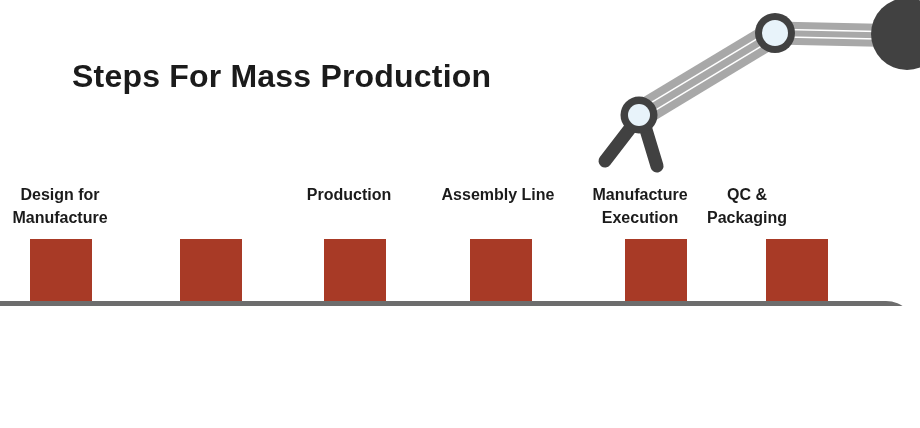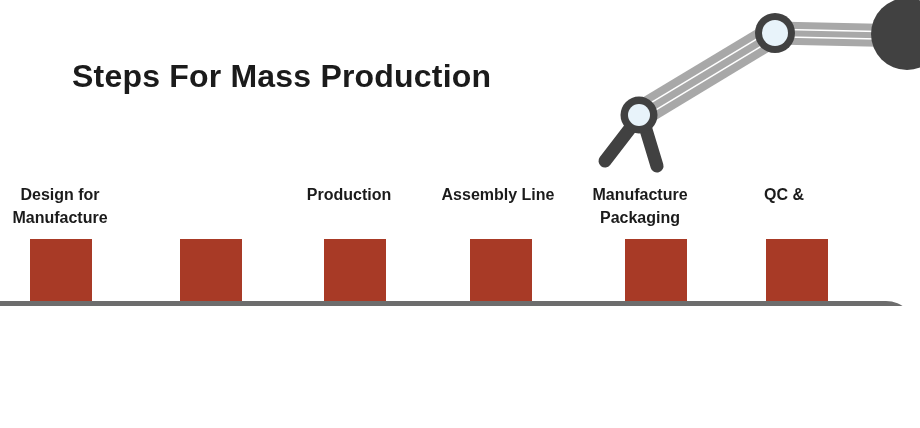--- a/index.html
+++ b/index.html
@@ -101,24 +101,25 @@
   <div class="step-label" style="left:127px">
   </div>
   <div class="step-label" style="left:269px">
     <span>Production</span>
   </div>
   <div class="step-label" style="left:418px">
     <span>Assembly Line</span>
   </div>
   <div class="step-label" style="left:560px">
     <span>Manufacture</span>
+    <span>Execution</span>
+  </div>
+  <div class="step-label" style="left:667px">
+    <span>QC &amp;</span>
     <span>Packaging</span>
-  </div>
-  <div class="step-label" style="left:704px">
-    <span>QC &amp;</span>
   </div>
 
   <div class="crate" style="left:30px"></div>
   <div class="crate" style="left:180px"></div>
   <div class="crate" style="left:324px"></div>
   <div class="crate" style="left:470px"></div>
   <div class="crate" style="left:625px"></div>
   <div class="crate" style="left:766px"></div>
 
   <div class="base" style="left:-50px;width:78px">

